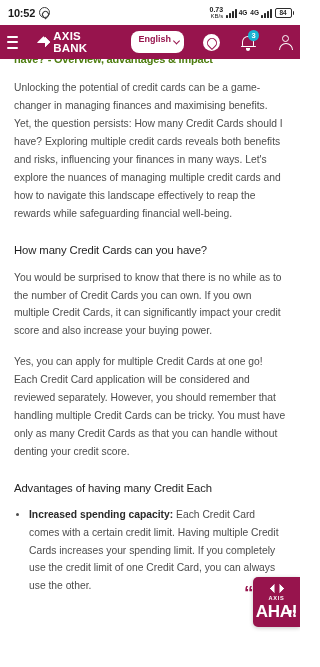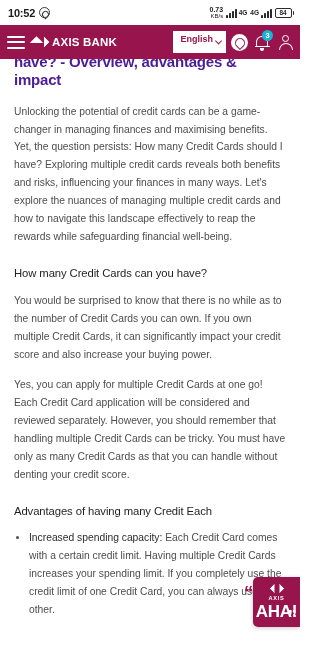--- a/index.html
+++ b/index.html
@@ -47,21 +47,21 @@
   .bat-body {
     width:17px; height:10px; border:1.2px solid #2b2b2b; border-radius:2px;
     position:relative; display:flex; align-items:center; justify-content:center;
   }
   .bat-body span{ font-size:6.5px; font-weight:700; color:#2b2b2b; }
   .bat-tip { width:1.5px; height:4px; background:#2b2b2b; border-radius:0 1px 1px 0; }
 
   
   .appbar {
     height:34px; background:#97144d;
-    display:flex; align-items:center; padding:0 6px 0 7px; gap:5px;
+    display:flex; align-items:center; padding:0 6px 0 7px; gap:19px;
     position:relative; z-index:30;
   }
   .burger { width:18px; display:flex; flex-direction:column; gap:3.5px; cursor:pointer; }
   .burger i { display:block; height:2px; background:#fff; border-radius:1px; }
   .logo { display:flex; align-items:center; gap:4px; margin-left:2px; }
   .logo-mark { position:relative; width:16px; height:16px; }
   .logo-mark .d1,.logo-mark .d2 {
     position:absolute; background:#fff;
   }
   .logo-mark .d1 {
@@ -70,21 +70,21 @@
     background:linear-gradient(135deg,#fff 0 50%,#97144d 50% 100%);
   }
   .logo-mark .d2 {
     width:8px; height:8px; right:0; top:4px; transform:rotate(45deg);
     clip-path:polygon(0 0,100% 0,100% 100%);
   }
   .logo-text { font-size:11.5px; font-weight:700; color:#fff; letter-spacing:0.2px; }
   .spacer { flex:1; }
   .lang-pill {
     background:#ffffff; color:#97144d; font-size:9px; font-weight:700;
-    border-radius:0; padding:3px 13px 9px 7px; position:relative;
+    border-radius:8px; padding:3px 13px 9px 7px; position:relative;
     white-space:nowrap; cursor:pointer;
   }
   .lang-pill::after{
     content:""; position:absolute; right:5px; top:50%;
     width:4px; height:4px; border-right:1.4px solid #97144d; border-bottom:1.4px solid #97144d;
     transform:translateY(-70%) rotate(45deg);
   }
   .ic-wa {
     width:17px; height:17px; border-radius:50%; background:#fff;
     position:relative; cursor:pointer; flex:0 0 auto;
@@ -115,35 +115,35 @@
   .ic-user .h { position:absolute; left:6px; top:2px; width:7px; height:7px; border:1.5px solid #fff; border-radius:50%; }
   .ic-user .bd { position:absolute; left:2.5px; top:10px; width:14px; height:7px; border:1.5px solid #fff; border-bottom:none; border-radius:8px 8px 0 0; }
 
   
   .content {
     position:absolute; left:0; right:0; top:59px; bottom:31px;
     overflow:hidden; background:#fff;
     padding:0 14px;
   }
   h1.title {
-    font-size:15px; line-height:1.22; font-weight:700; color:#4c1d95;
+    font-size:11px; line-height:1.22; font-weight:700; color:#4d7c0f;
     margin-top:-6px;
     letter-spacing:-0.2px;
   }
   p.body {
     font-size:10.3px; line-height:1.74; color:#4d4d4d; margin-top:13px;
     text-align:left;
   }
   h2.sec {
     font-size:11.3px; font-weight:400; color:#1f1f1f; margin-top:21px;
     letter-spacing:-0.1px;
   }
   ul.bullets { margin-top:12px; padding-left:15px; }
   ul.bullets li { font-size:10.3px; line-height:1.74; color:#4d4d4d; }
-  ul.bullets li b { color:#2b2b2b; font-weight:400; }
+  ul.bullets li b { color:#2b2b2b; font-weight:700; }
 
   
   .aha {
     position:absolute; right:0; bottom:40px; width:47px; height:50px;
     background:#97144d; border-radius:5px 0 0 5px;
     display:flex; flex-direction:column; align-items:center; justify-content:center;
     color:#fff; z-index:25; cursor:pointer;
     box-shadow:0 1px 4px rgba(0,0,0,0.22);
   }
   .aha .mark { position:relative; width:12px; height:12px; margin-bottom:1px; }

